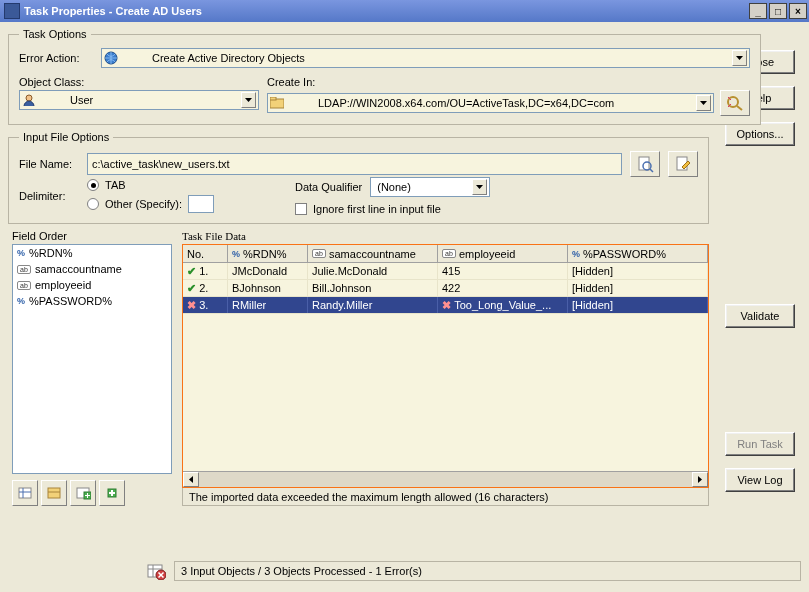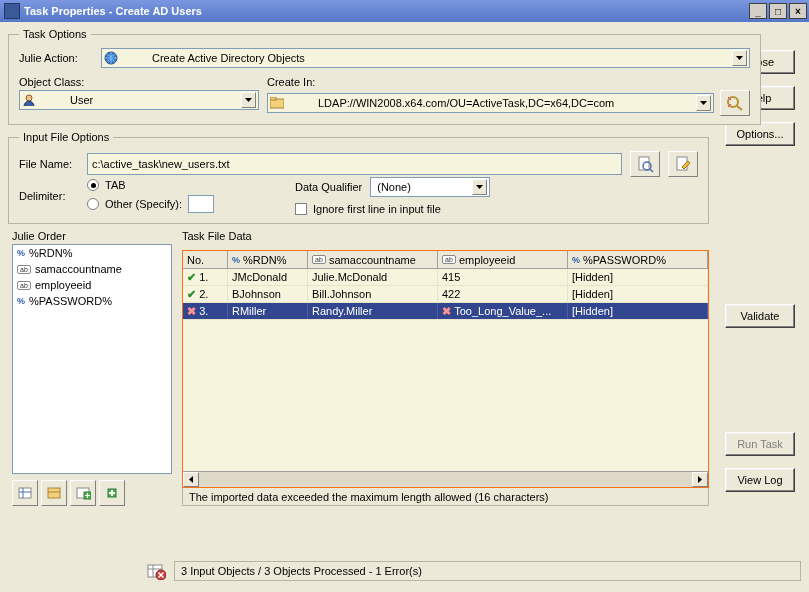--- a/index.html
+++ b/index.html
@@ -117,21 +117,21 @@
 
   <div class="rightbtns">
     <div class="btn">Close</div>
     <div class="btn">Help</div>
     <div class="btn">Options...</div>
   </div>
 
   <fieldset style="margin-right:44px;">
     <legend>Task Options</legend>
     <div style="display:flex; align-items:center; gap:8px; margin-bottom:8px;">
-      <span class="label" style="width:74px;">Julie Action:</span>
+      <span class="label" style="width:74px;">Error Action:</span>
       <div class="combo" style="flex:1;">
         <span>
           <svg width="14" height="14">
               <circle cx="7" cy="7" r="6" fill="#3b7dcd" stroke="#1d4e8a"></circle>
               <path d="M1 7h12M7 1v12M3 3c2 3 6 3 8 0M3 11c2-3 6-3 8 0" stroke="#9fd0ff" fill="none" stroke-width="0.7"></path>
             </svg>
         </span>
         <span class="txt">Create Active Directory Objects</span>
         <div class="dropbtn">
             <svg viewBox="0 0 7 4">
@@ -237,21 +237,21 @@
           <span class="checkbox"></span>
           <span>Ignore first line in input file</span>
         </div>
       </div>
     </div>
   </fieldset>
 
   <div style="display:flex; gap:10px; margin:4px 96px 0 8px;">
 
     <div>
-      <div style="margin-bottom:2px;">Julie Order</div>
+      <div style="margin-bottom:2px;">Field Order</div>
       <div class="fieldorder">
         <div class="fo-item">
             <span class="ico-var">%</span>
             <span>%RDN%</span>
           </div>
         <div class="fo-item">
             <span class="ico-attr">ab</span>
             <span>samaccountname</span>
           </div>
         <div class="fo-item">
@@ -289,21 +289,21 @@
             <svg width="16" height="16">
               <rect x="4" y="4" width="8" height="8" fill="#4caf50" stroke="#2e7d32"></rect>
               <line x1="8" y1="5" x2="8" y2="11" stroke="#fff" stroke-width="2"></line>
               <line x1="5" y1="8" x2="11" y2="8" stroke="#fff" stroke-width="2"></line>
             </svg>
           </div>
       </div>
     </div>
 
     <div style="flex:1; display:flex; flex-direction:column;">
-      <div style="margin-bottom:8px;">Task File Data</div>
+      <div style="margin-bottom:2px;font-family:Liberation Serif, serif;">Task File Data</div>
       <div class="grid">
         <div class="gridhead">
           <div class="gh col-no">
               <span>No.</span>
             </div>
           <div class="gh col-rdn">
               <span class="ico-var">%</span>
               <span>%RDN%</span>
             </div>
           <div class="gh col-sam">

